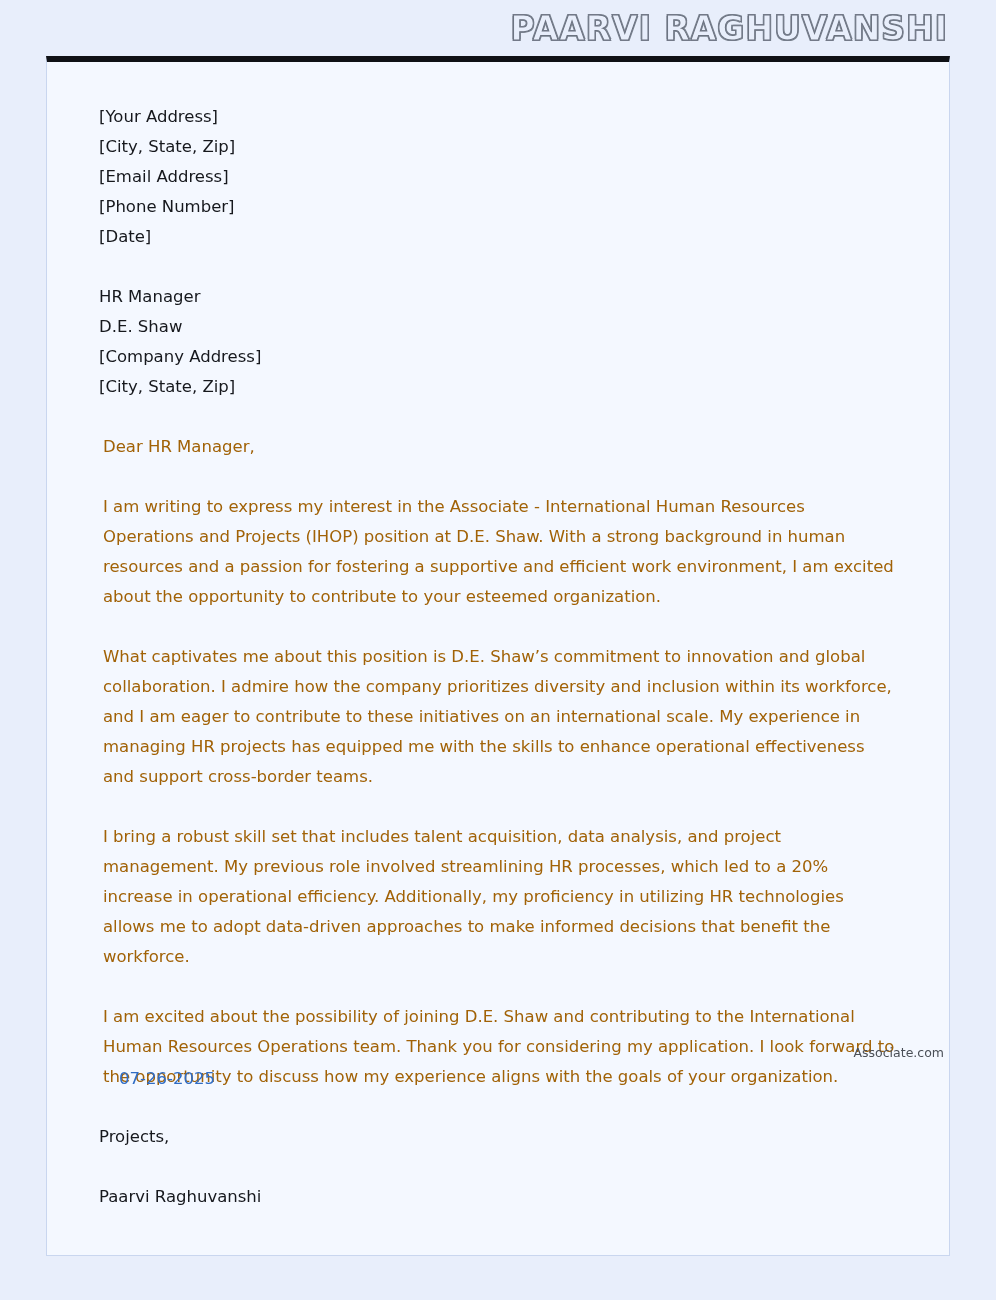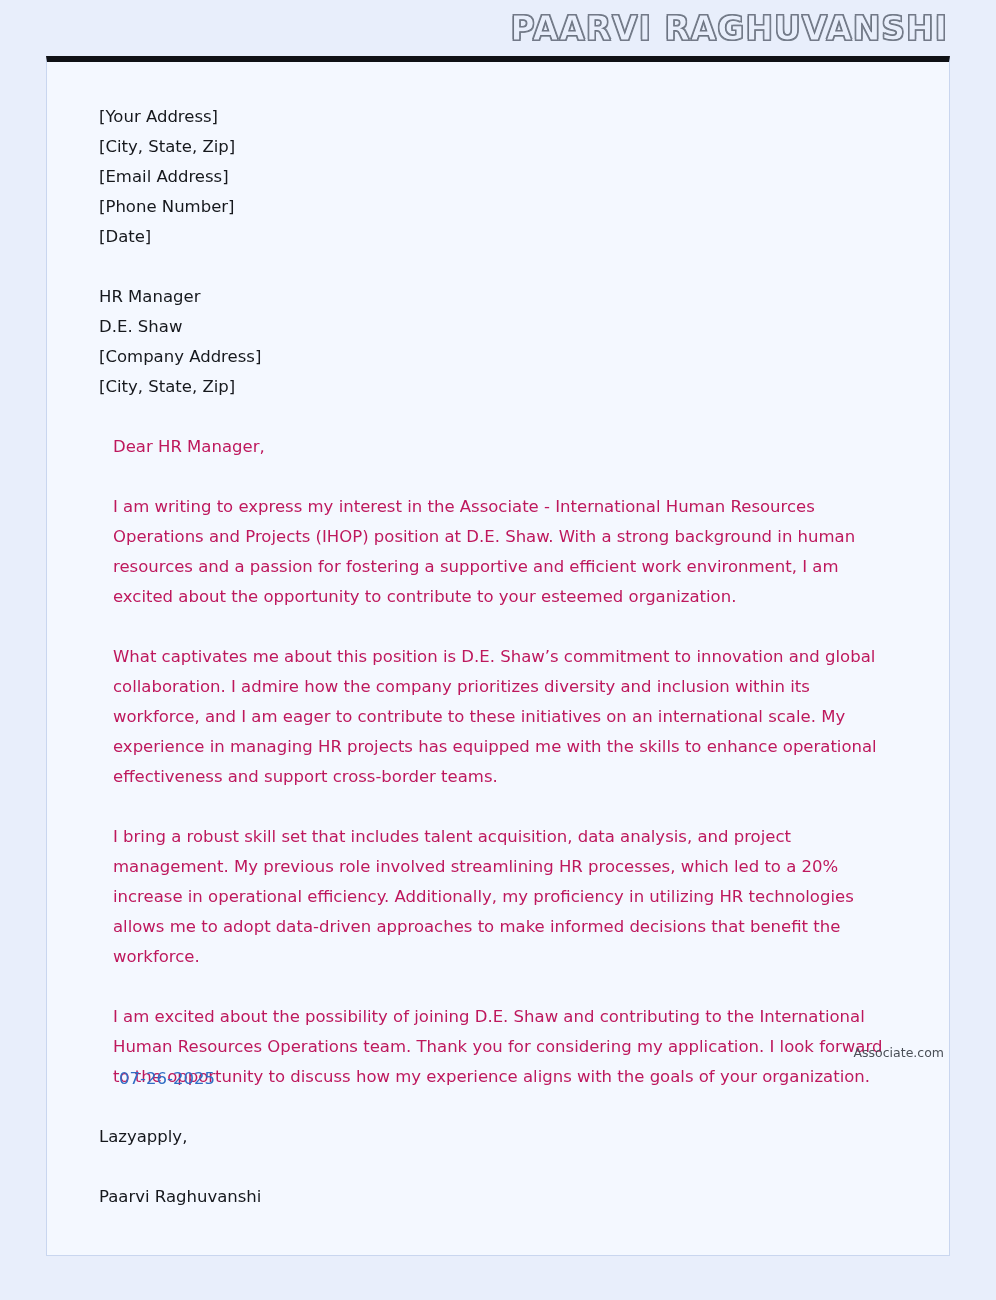--- a/index.html
+++ b/index.html
@@ -63,22 +63,22 @@
   .block {
     font-size: 16.5px;
     line-height: 30px;
     color: #16181d;
     margin: 0 0 30px 0;
     white-space: pre-line;
   }
   .para {
     font-size: 16.5px;
     line-height: 30px;
-    color: #be185d;
-    margin: 0 0 30px 14px;
+    color: #a16207;
+    margin: 0 0 30px 4px;
     text-align: left;
   }
   .sign-off {
     font-size: 16.5px;
     line-height: 30px;
     color: #16181d;
     margin: 0 0 30px 0;
   }
   .signature {
     font-size: 16.5px;
@@ -134,21 +134,21 @@
     <div class="para">Dear HR Manager,</div>
 
     <div class="para">I am writing to express my interest in the Associate - International Human Resources Operations and Projects (IHOP) position at D.E. Shaw. With a strong background in human resources and a passion for fostering a supportive and efficient work environment, I am excited about the opportunity to contribute to your esteemed organization.</div>
 
     <div class="para">What captivates me about this position is D.E. Shaw’s commitment to innovation and global collaboration. I admire how the company prioritizes diversity and inclusion within its workforce, and I am eager to contribute to these initiatives on an international scale. My experience in managing HR projects has equipped me with the skills to enhance operational effectiveness and support cross-border teams.</div>
 
     <div class="para">I bring a robust skill set that includes talent acquisition, data analysis, and project management. My previous role involved streamlining HR processes, which led to a 20% increase in operational efficiency. Additionally, my proficiency in utilizing HR technologies allows me to adopt data-driven approaches to make informed decisions that benefit the workforce.</div>
 
     <div class="para">I am excited about the possibility of joining D.E. Shaw and contributing to the International Human Resources Operations team. Thank you for considering my application. I look forward to the opportunity to discuss how my experience aligns with the goals of your organization.</div>
 
-    <div class="sign-off">Lazyapply,</div>
+    <div class="sign-off">Projects,</div>
 
     <div class="signature">Paarvi Raghuvanshi</div>
 
   </div>
 
   <div class="footer">
     <div class="footer-date">07-26-2025</div>
     <div class="footer-brand">Associate.com</div>
   </div>
 

